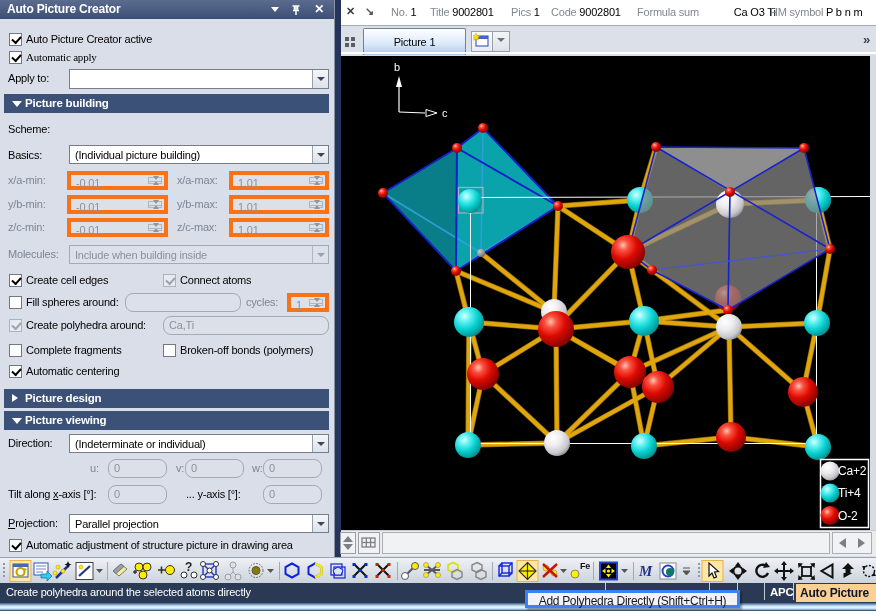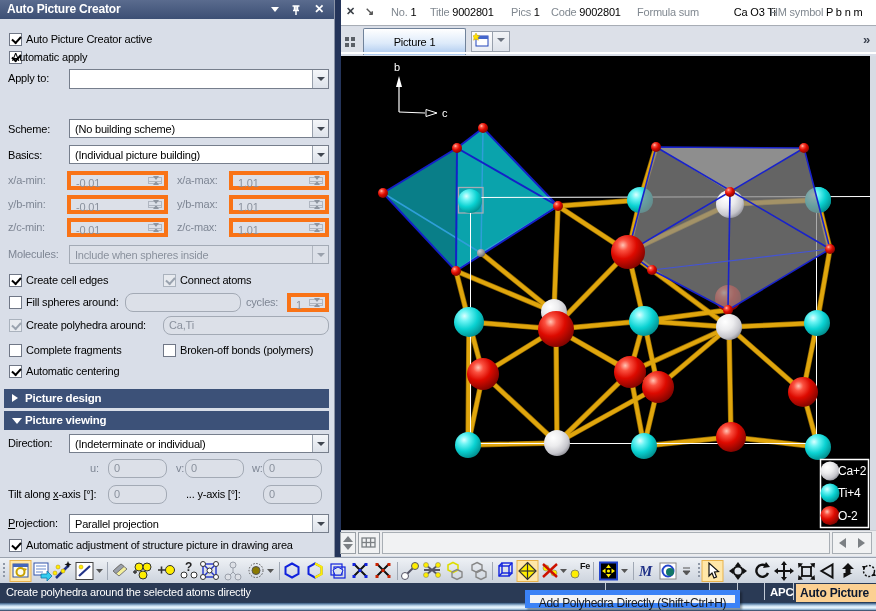--- a/index.html
+++ b/index.html
@@ -64,33 +64,30 @@
           <line x1="3.5" y1="2" x2="3.5" y2="6"></line>
           <line x1="6.5" y1="2" x2="6.5" y2="6"></line>
           <line x1="2" y1="6.5" x2="8" y2="6.5"></line>
         </g>
       </svg><span style="position:absolute;right:10px;top:0;font-size:12px;">✕</span></div>
   <div class="splitter abs"></div>
 
   <div class="cb on" style="left:9px;top:33px;"></div>
   <div class="lab" style="left:26px;top:33px;text-align:center;">Auto Picture Creator active</div>
   <div class="cb on" style="left:9px;top:51px;"></div>
-  <div class="lab" style="left:12px;top:51px;">Automatic apply</div>
+  <div class="lab" style="left:26px;top:51px;font-family:Liberation Serif, serif;">Automatic apply</div>
 
   <div class="lab" style="left:8px;top:72px;">Apply to:</div>
   <div class="combo" style="left:69px;top:69px;width:260px;height:20px;">
       <span class="cbtn"></span>
     </div>
 
+  <div class="hdr" style="top:94px;"><span class="tri down"></span>Picture building</div>
 
   <div class="lab" style="left:8px;top:123px;text-align:center;">Scheme:</div>
-  <div class="combo" style="left:69px;top:119px;width:260px;height:19px;">
-      <span class="ctext">(No building scheme)</span>
-      <span class="cbtn"></span>
-    </div>
   <div class="lab" style="left:8px;top:149px;">Basics:</div>
   <div class="combo" style="left:69px;top:145px;width:260px;height:19px;">
       <span class="ctext">(Individual picture building)</span>
       <span class="cbtn"></span>
     </div>
 
   <div class="glab" style="left:8px;top:174px;">x/a-min:</div>
   <div class="spin" style="left:67px;top:171px;width:101px;height:19px;">
       <span class="stext">-0.01</span>
       <span class="sbtns"></span>
@@ -124,21 +121,21 @@
     </div>
   <div class="glab" style="left:177px;top:221px;">z/c-max:</div>
   <div class="spin" style="left:229px;top:218px;width:100px;height:19px;">
       <span class="stext">1.01</span>
       <span class="sbtns"></span>
       <span class="smid"></span>
     </div>
 
   <div class="glab" style="left:8px;top:248px;">Molecules:</div>
   <div class="combo dis" style="left:69px;top:245px;width:260px;height:19px;">
-      <span class="ctext">Include when spheres inside</span>
+      <span class="ctext">Include when building inside</span>
       <span class="cbtn"></span>
     </div>
 
   <div class="cb on" style="left:9px;top:274px;"></div>
   <div class="lab" style="left:26px;top:274px;">Create cell edges</div>
   <div class="cb on dis" style="left:163px;top:274px;"></div>
   <div class="lab" style="left:180px;top:274px;">Connect atoms</div>
 
   <div class="cb" style="left:9px;top:296px;"></div>
   <div class="lab" style="left:26px;top:296px;">Fill spheres around:</div>
@@ -617,16 +614,16 @@
   </div>
   <div id="statusbar" class="abs">
     <span style="position:absolute;left:6px;top:3px;">Create polyhedra around the selected atoms directly</span>
     <span style="position:absolute;left:605px;top:0;width:1px;height:8px;background:#c2cad6;"></span>
     <span style="position:absolute;left:709px;top:0;width:1px;height:9px;background:#c2cad6;"></span>
     <span style="position:absolute;left:737px;top:0;width:1px;height:9px;background:#c2cad6;"></span>
     <span style="position:absolute;left:764px;top:0;width:1px;height:17px;background:#c2cad6;"></span>
     <span style="position:absolute;left:793px;top:0;width:1px;height:17px;background:#c2cad6;"></span>
     <span style="position:absolute;left:770px;top:3px;font-size:11.5px;font-weight:bold;">APC</span>
     <div style="position:absolute;left:796px;top:1px;width:80px;height:18px;background:#fcd092;color:#0c1830;padding-left:4px;line-height:18px;font-weight:bold;font-size:12px;">Auto Picture</div>
-    <div style="position:absolute;left:525px;top:7px;width:215px;height:18px;background:#f2f3f5;border:5px solid #3b82f6;color:#14181e;text-align:center;line-height:16px;font-size:12px;letter-spacing:-0.3px;box-shadow:2px 2px 2px rgba(0,0,0,0.35);z-index:10;">Add Polyhedra Directly (Shift+Ctrl+H)</div>
+    <div style="position:absolute;left:525px;top:7px;width:215px;height:18px;background:#f2f3f5;border:3px solid #3b82f6;color:#14181e;text-align:center;line-height:16px;font-size:12px;letter-spacing:-0.3px;box-shadow:2px 2px 2px rgba(0,0,0,0.35);z-index:10;">Add Polyhedra Directly (Shift+Ctrl+H)</div>
   </div>
   <div id="statusgrad" class="abs"></div>
 </div>
 
 </body></html>

